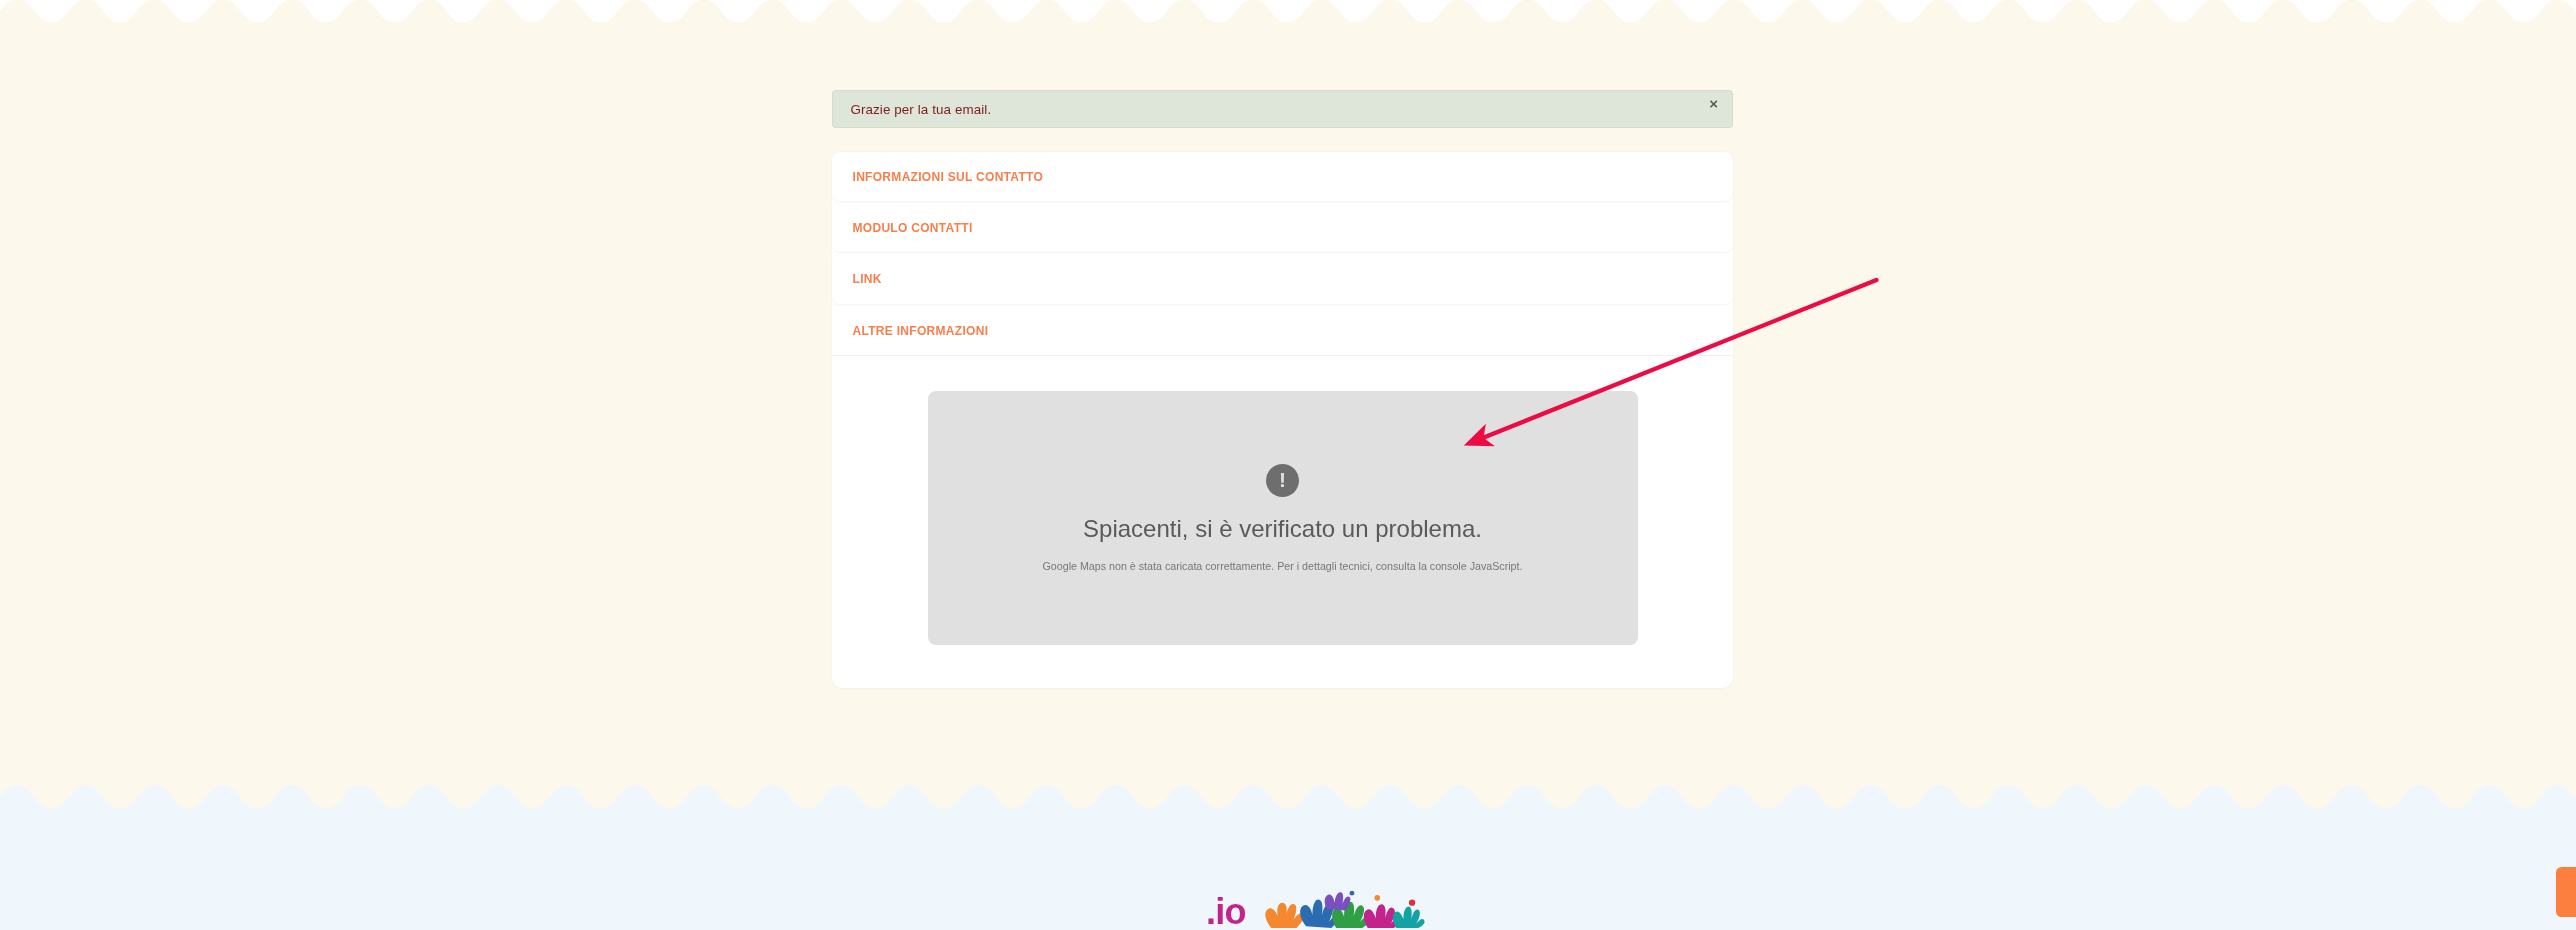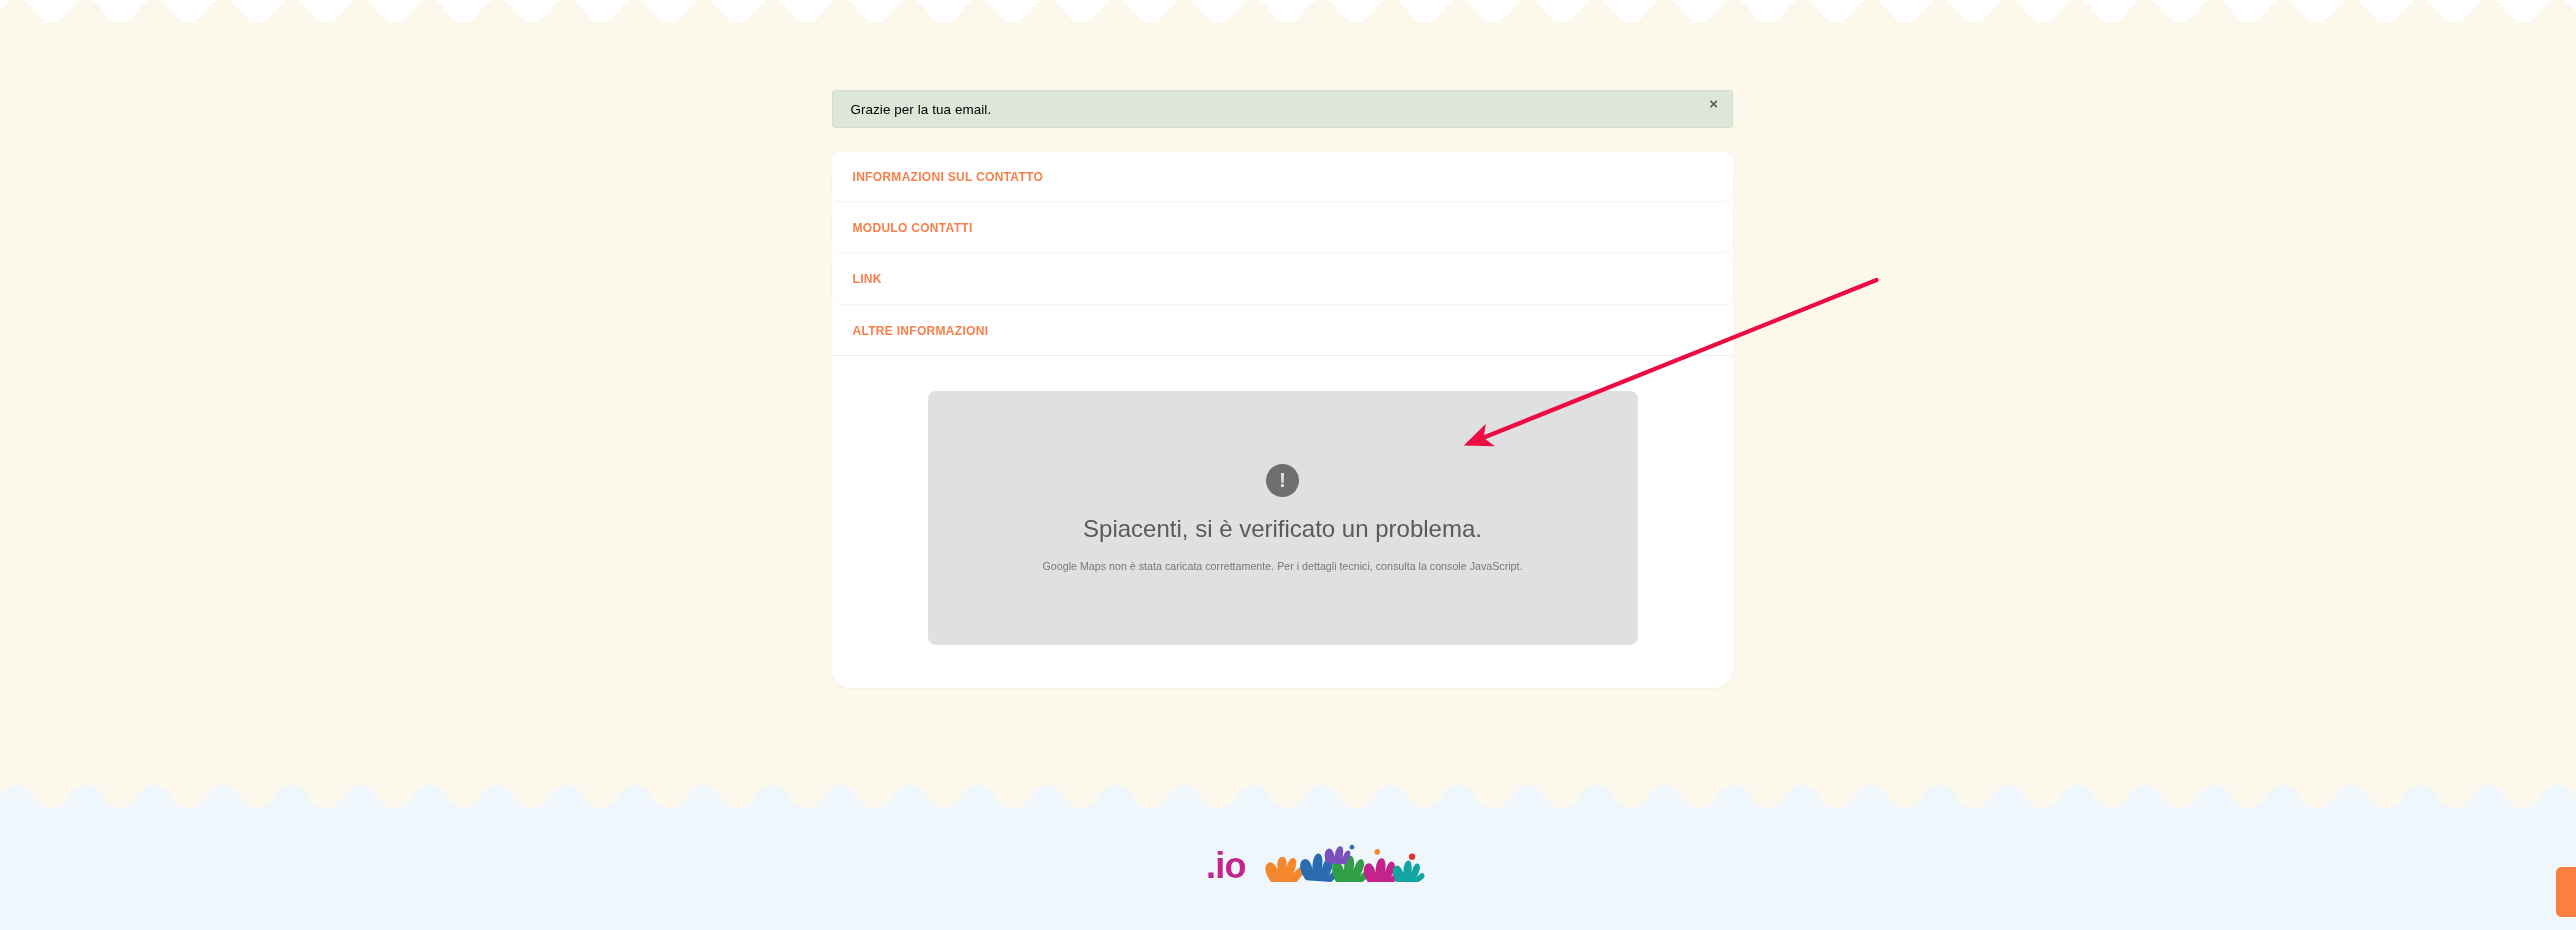--- a/index.html
+++ b/index.html
@@ -65,21 +65,21 @@
     height: 38px;
     background: #dde6d8;
     border: 0.8px solid #d2ddcc;
     border-radius: 3.2px;
     padding: 0 17.4px;
     display: flex;
     align-items: center;
   }
   .alert-text {
     font-size: 13.4px;
-    color: #000000;
+    color: #7f1d1d;
     letter-spacing: 0.1px;
   }
   .alert-close {
     position: absolute;
     right: 14px;
     top: 4.7px;
     font-size: 15px;
     line-height: 1;
     color: #55605a;
     font-weight: bold;
@@ -88,21 +88,21 @@
     border: none;
     padding: 0;
     font-family: "Liberation Sans", sans-serif;
   }
 
   
   .panel-card {
     margin-top: 24px;
     width: 901px;
     background: #ffffff;
-    border-radius: 19px;
+    border-radius: 11px;
     padding: 0 0 27px 0;
     box-sizing: border-box;
     box-shadow: 0 0.8px 2.4px rgba(0,0,0,.04);
   }
 
   
   .accordion {
     display: block;
   }
   .acc-item {
@@ -188,21 +188,21 @@
     width: 2576px;
     height: 930px;
     z-index: 40;
     pointer-events: none;
   }
 
   
   .footer-logo {
     position: absolute;
     left: 1206px;
-    top: 836px;
+    top: 882px;
     z-index: 20;
     display: flex;
     align-items: flex-end;
   }
   .logo-io {
     font-size: 36px;
     font-weight: bold;
     color: #c2248c;
     line-height: .85;
     letter-spacing: -0.8px;

